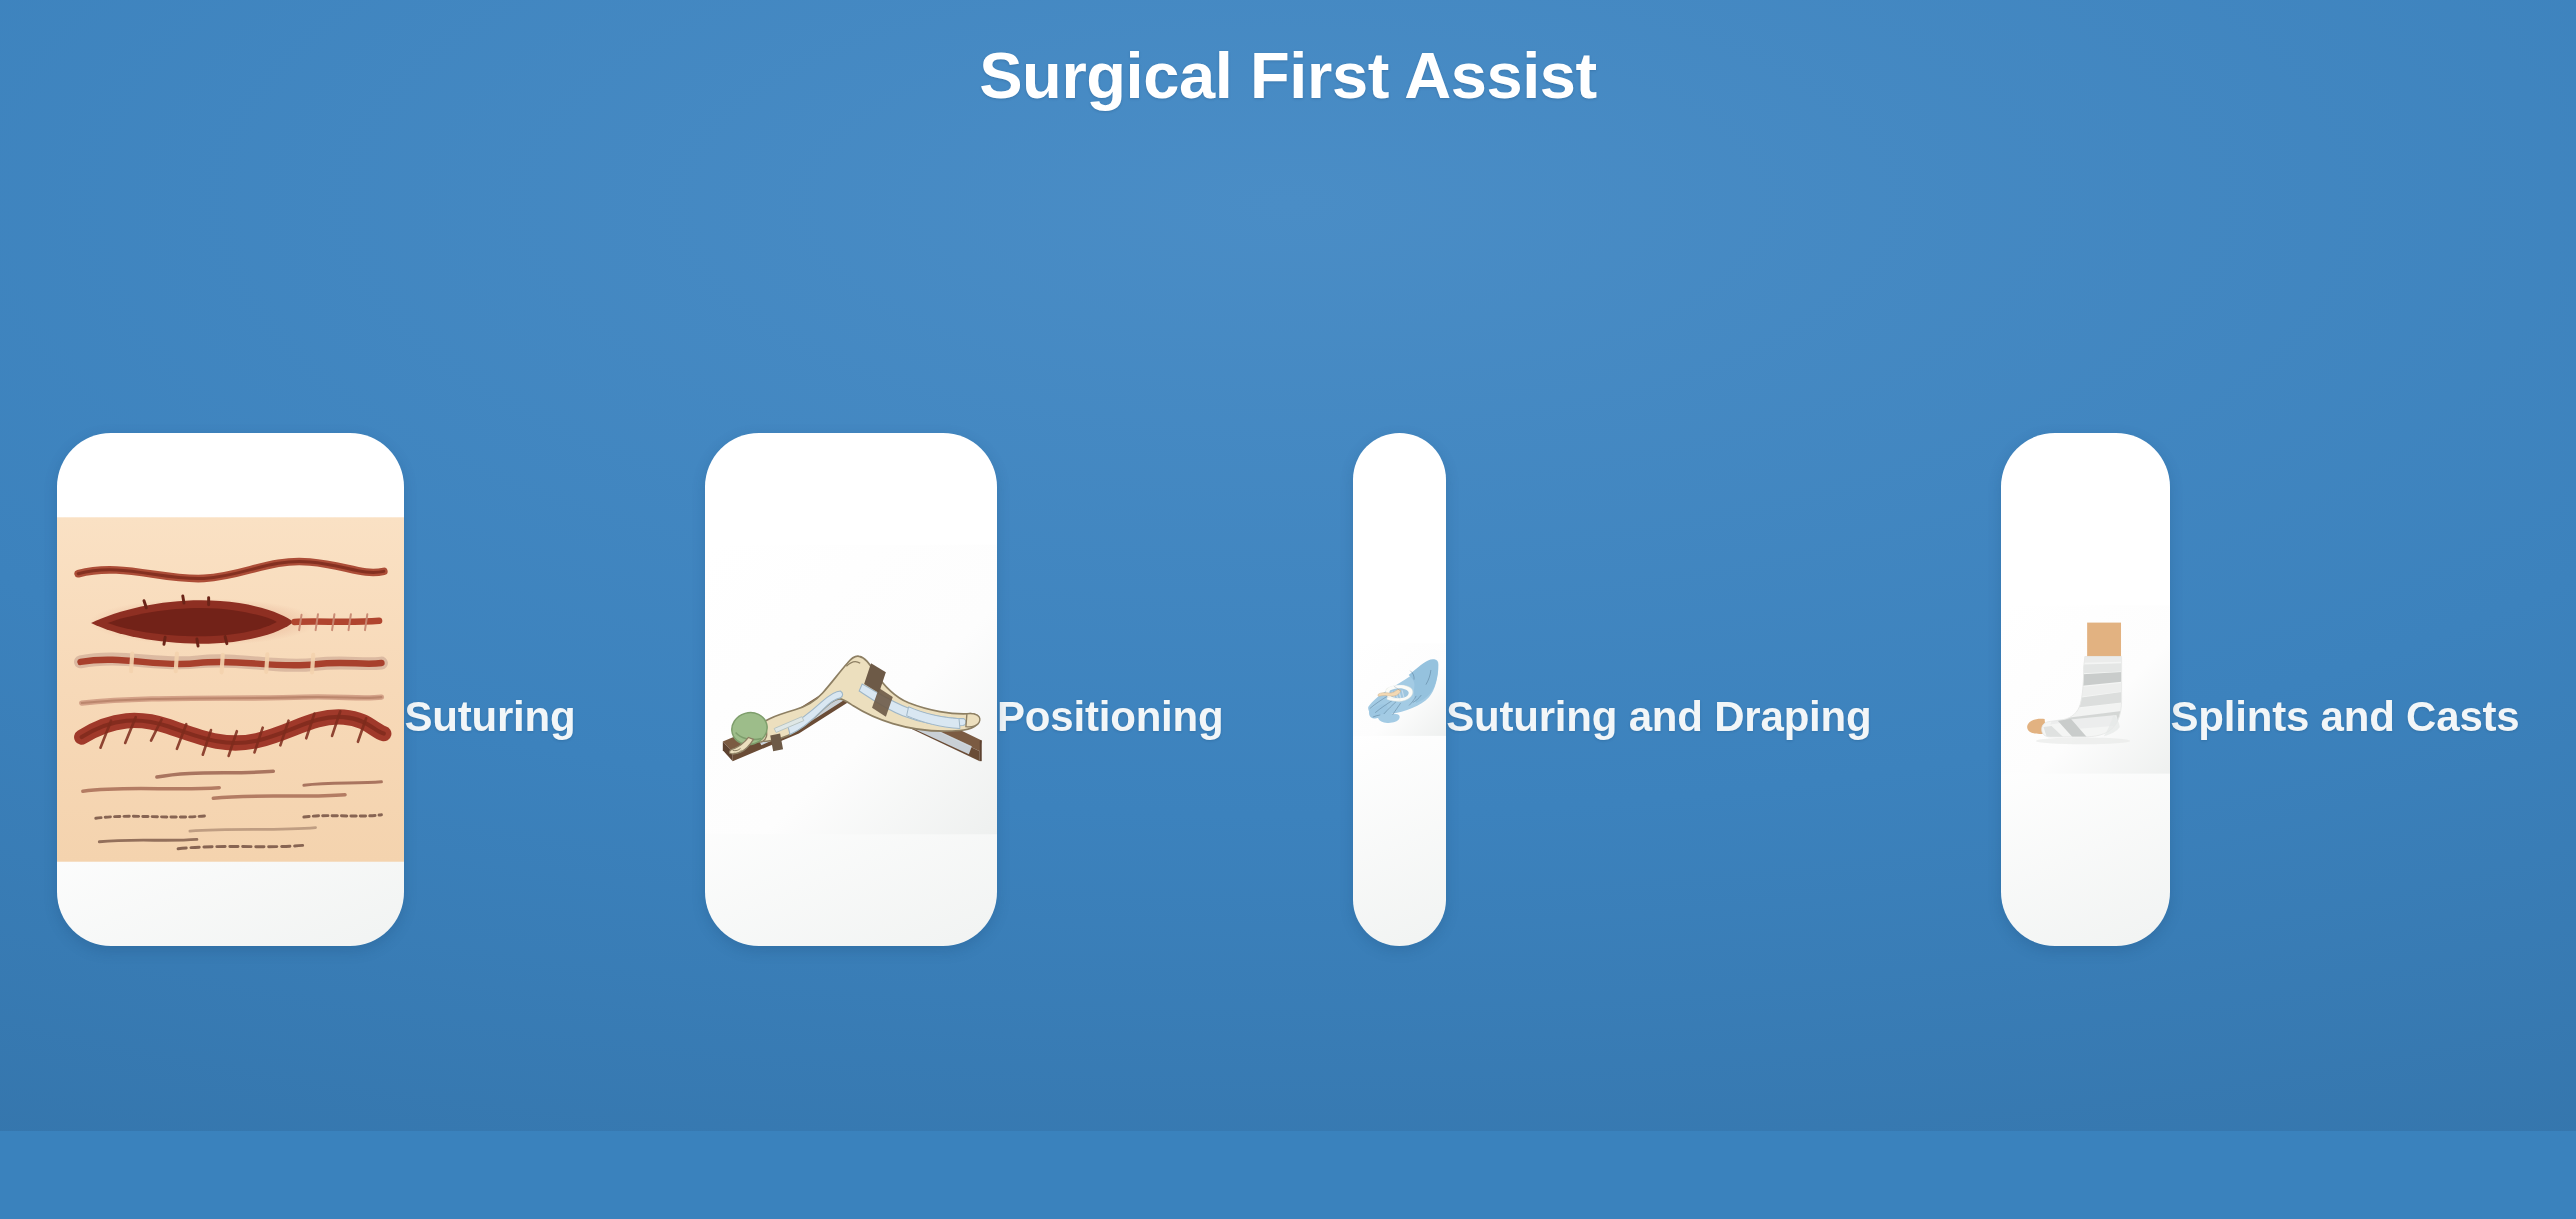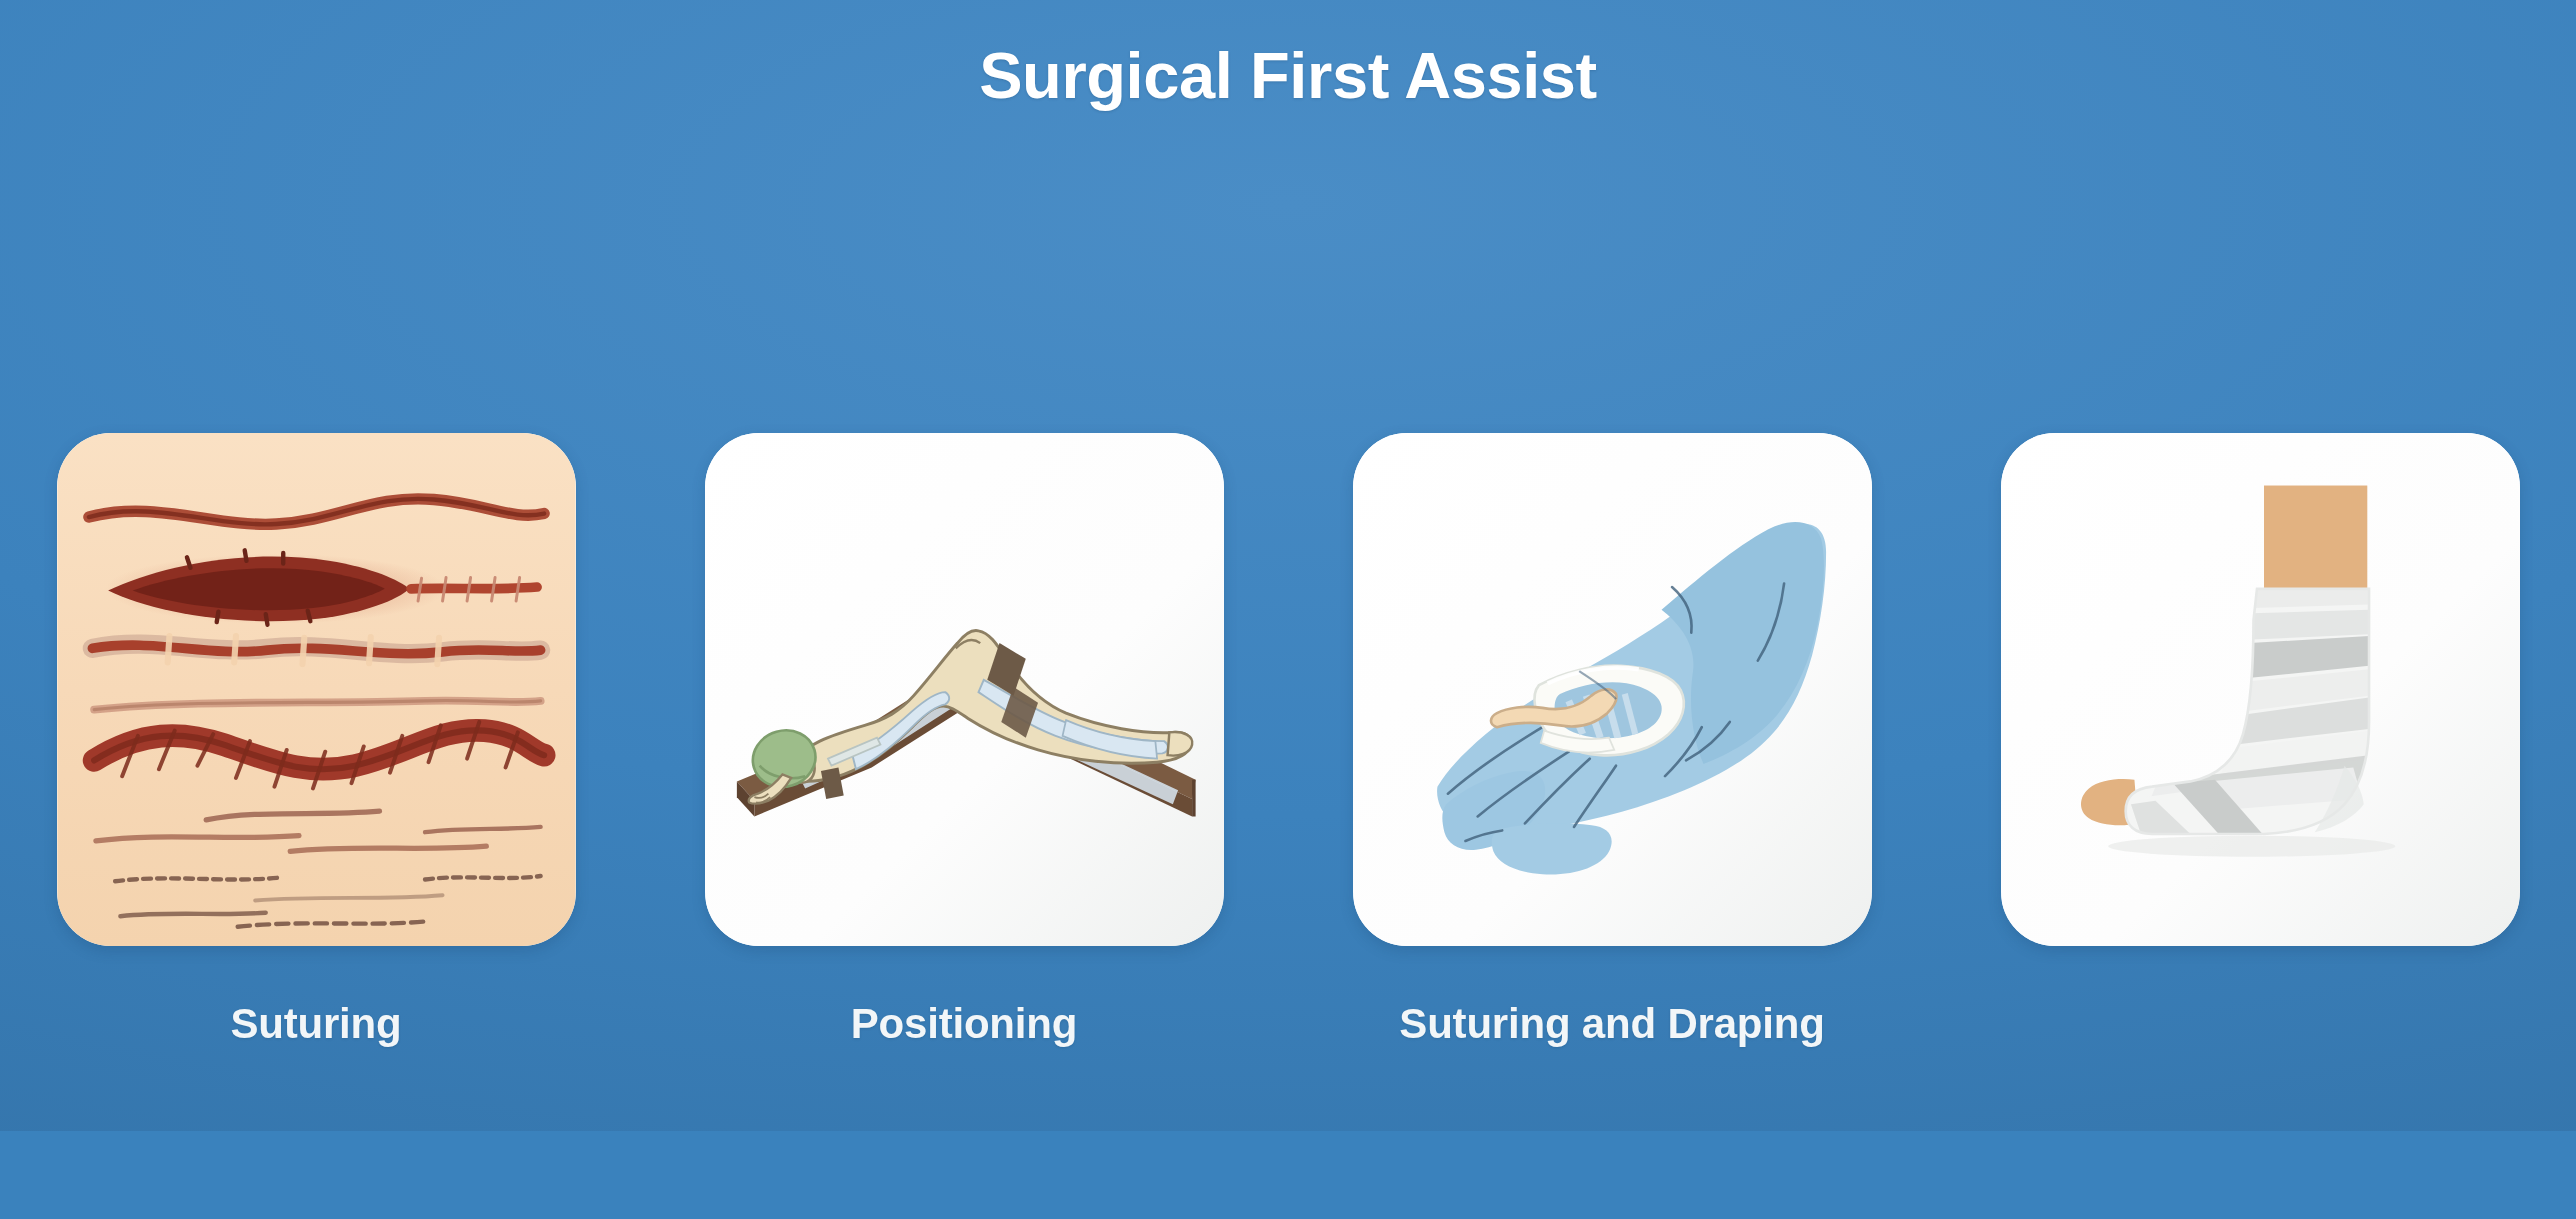--- a/index.html
+++ b/index.html
@@ -31,21 +31,21 @@
   }
   
   #cards{
     position:absolute;
     top:433px; left:0; width:100%;
     display:flex;
     justify-content:center;
     align-items:flex-start;
     gap:129px;
   }
-  .card-wrap{ width:519px; display:flex; flex-direction:column; align-items:center; }
+  .card-wrap{ width:519px; display:flex; flex-direction:row; align-items:center; }
   .card{
     position:relative;
     width:519px; height:513px;
     border-radius:54px;
     overflow:hidden;
     box-shadow:0 4.4px 14px rgba(20,60,100,.20);
     background:linear-gradient(158deg,#ffffff 0%,#ffffff 55%,#f1f3f2 100%);
   }
   .caption{
     margin-top:54px;
@@ -384,17 +384,18 @@
                    L216 398
                    C248 392 268 372 276 344
                    C284 316 288 268 288 214 Z" fill="none" stroke="#e6e8e7" stroke-width="3"></path>
 
           <path d="M392 380 C404 394 412 408 414 424 C404 438 384 450 358 456
                    C372 434 384 408 392 380 Z" fill="#e6e8e7" opacity="0.7"></path>
 
           <ellipse cx="286" cy="472" rx="164" ry="12" fill="#e9ebea" opacity="0.75"></ellipse>
         </svg>
       </div>
+      <div class="caption">Splints and Casts</div>
     </div>
 
   </div>
 </div>
 
 
 </body></html>

